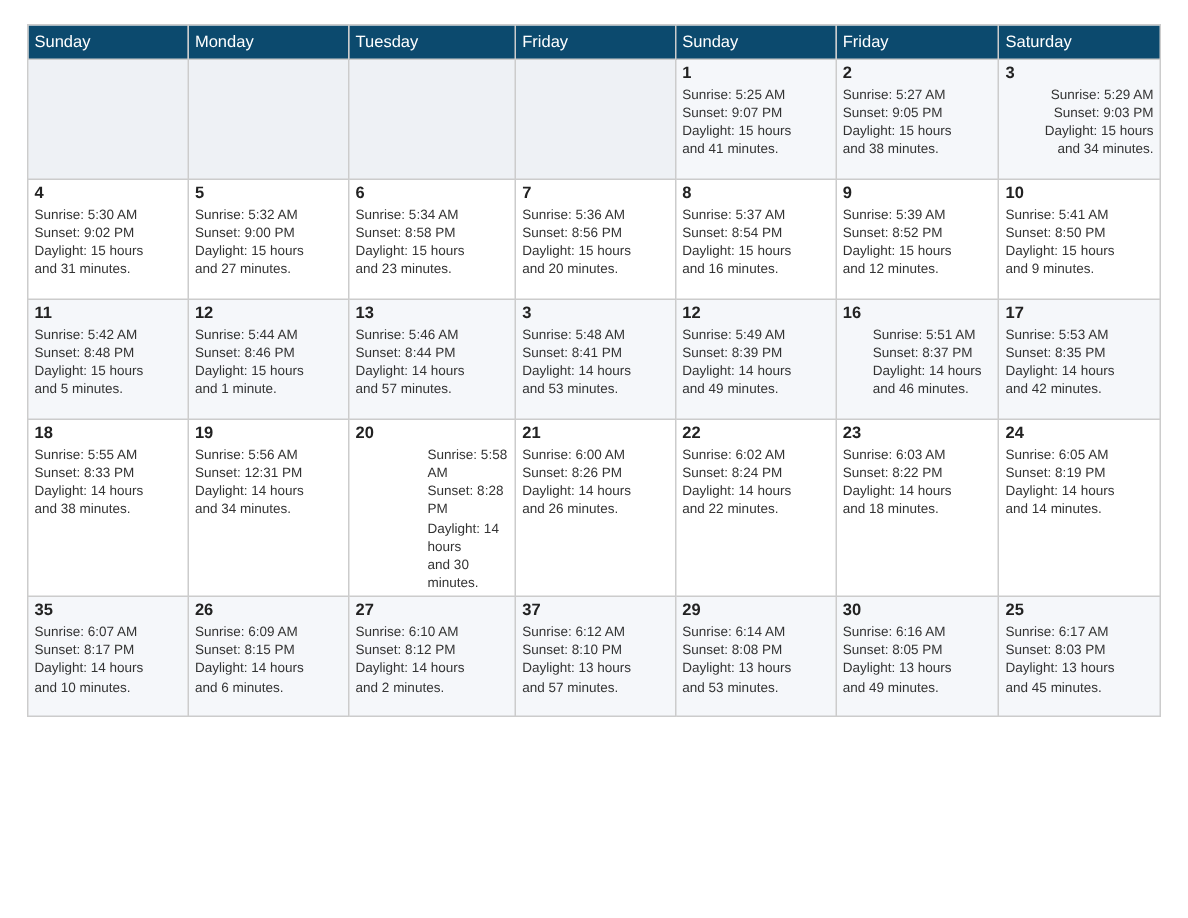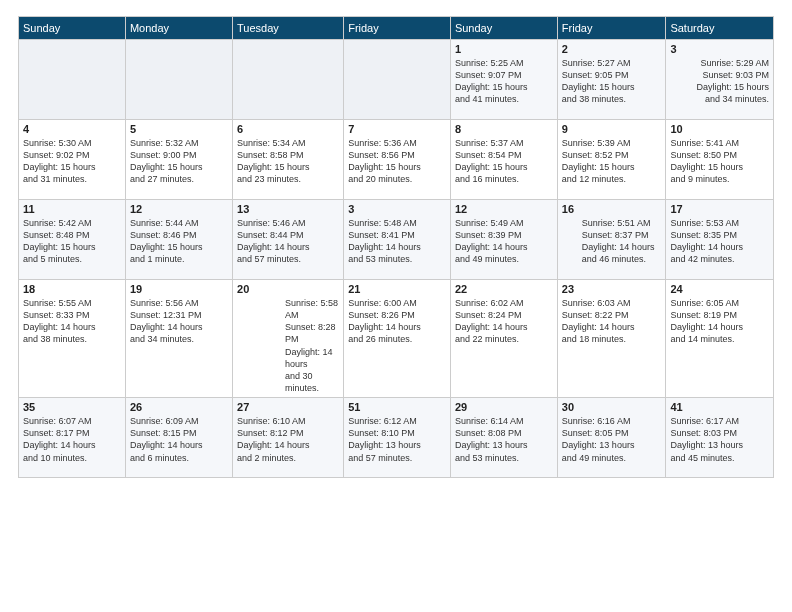--- a/index.html
+++ b/index.html
@@ -304,42 +304,42 @@
 and 6 minutes.</div>
           </td>
           <td>
             <span class="day-number">27</span>
             <div class="day-info" style="white-space: pre-line;">Sunrise: 6:10 AM
 Sunset: 8:12 PM
 Daylight: 14 hours
 and 2 minutes.</div>
           </td>
           <td>
-            <span class="day-number">51</span>
+            <span class="day-number">37</span>
             <div class="day-info" style="white-space: pre-line;">Sunrise: 6:12 AM
 Sunset: 8:10 PM
 Daylight: 13 hours
 and 57 minutes.</div>
           </td>
           <td>
             <span class="day-number">29</span>
             <div class="day-info" style="white-space: pre-line;">Sunrise: 6:14 AM
 Sunset: 8:08 PM
 Daylight: 13 hours
 and 53 minutes.</div>
           </td>
           <td>
             <span class="day-number">30</span>
             <div class="day-info" style="white-space: pre-line;">Sunrise: 6:16 AM
 Sunset: 8:05 PM
 Daylight: 13 hours
 and 49 minutes.</div>
           </td>
           <td>
-            <span class="day-number">41</span>
+            <span class="day-number">25</span>
             <div class="day-info" style="white-space: pre-line;">Sunrise: 6:17 AM
 Sunset: 8:03 PM
 Daylight: 13 hours
 and 45 minutes.</div>
           </td>
         </tr>
       </tbody>
   </table>
 </div>
 

